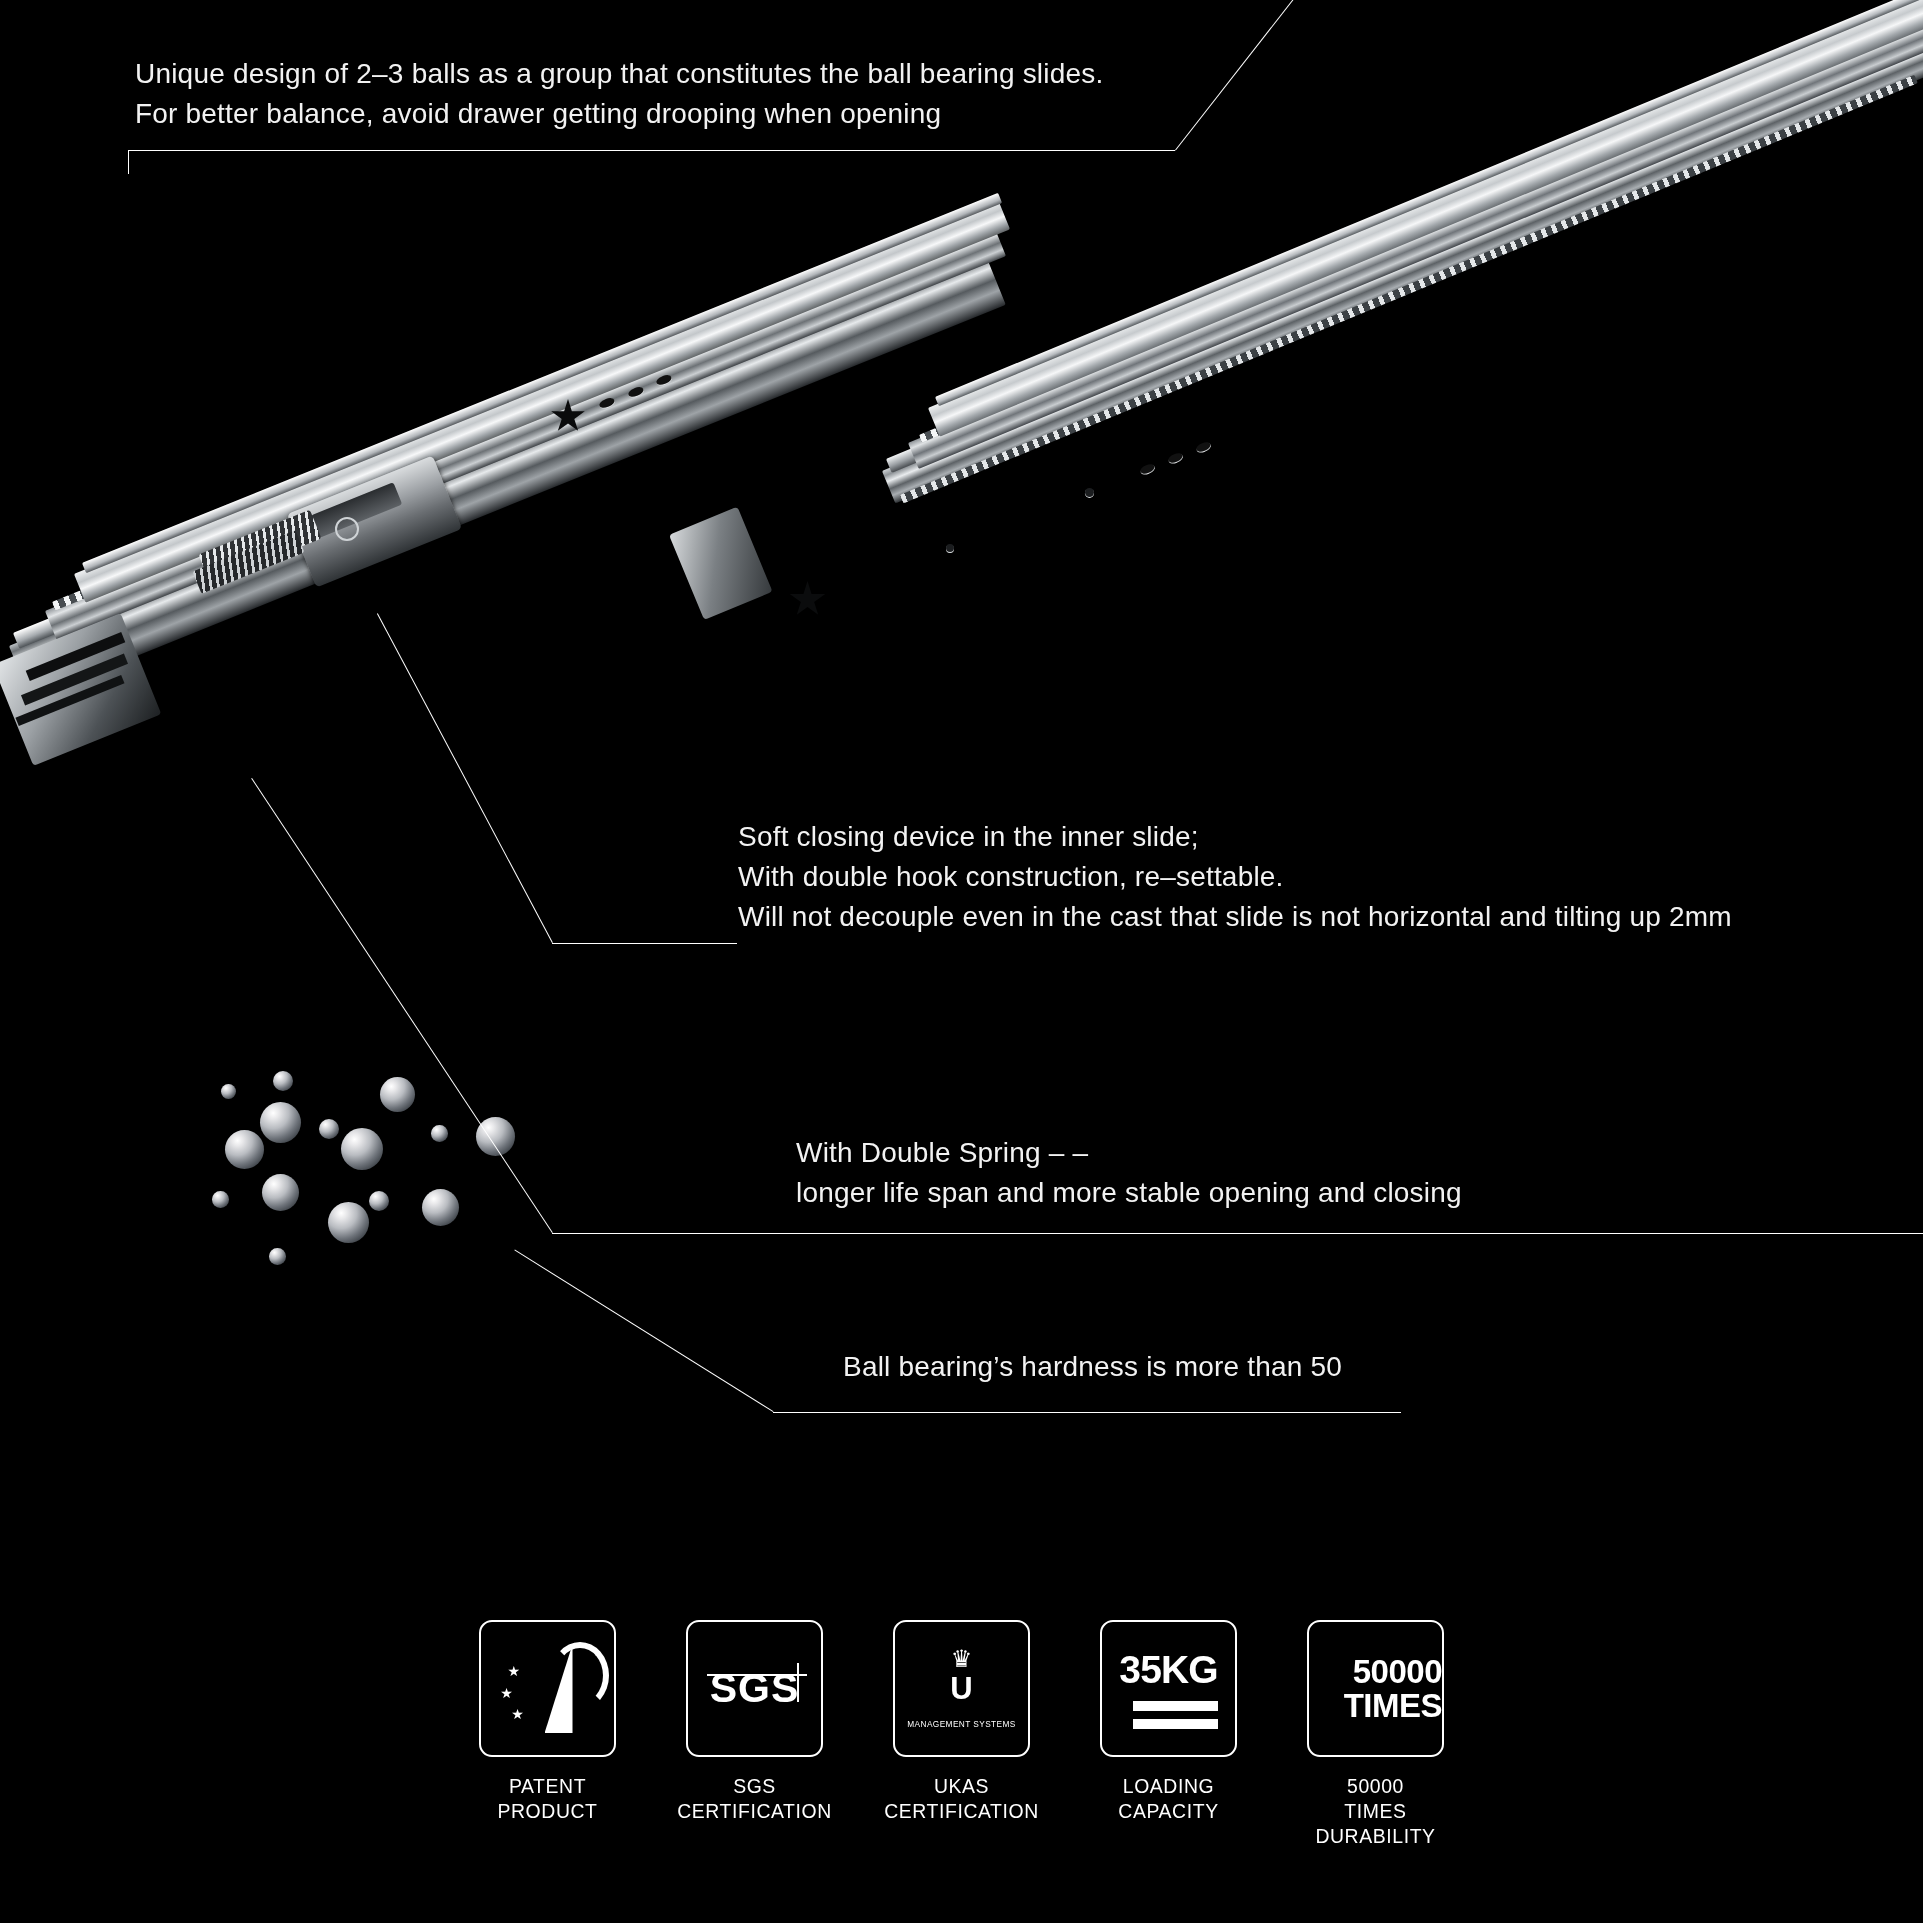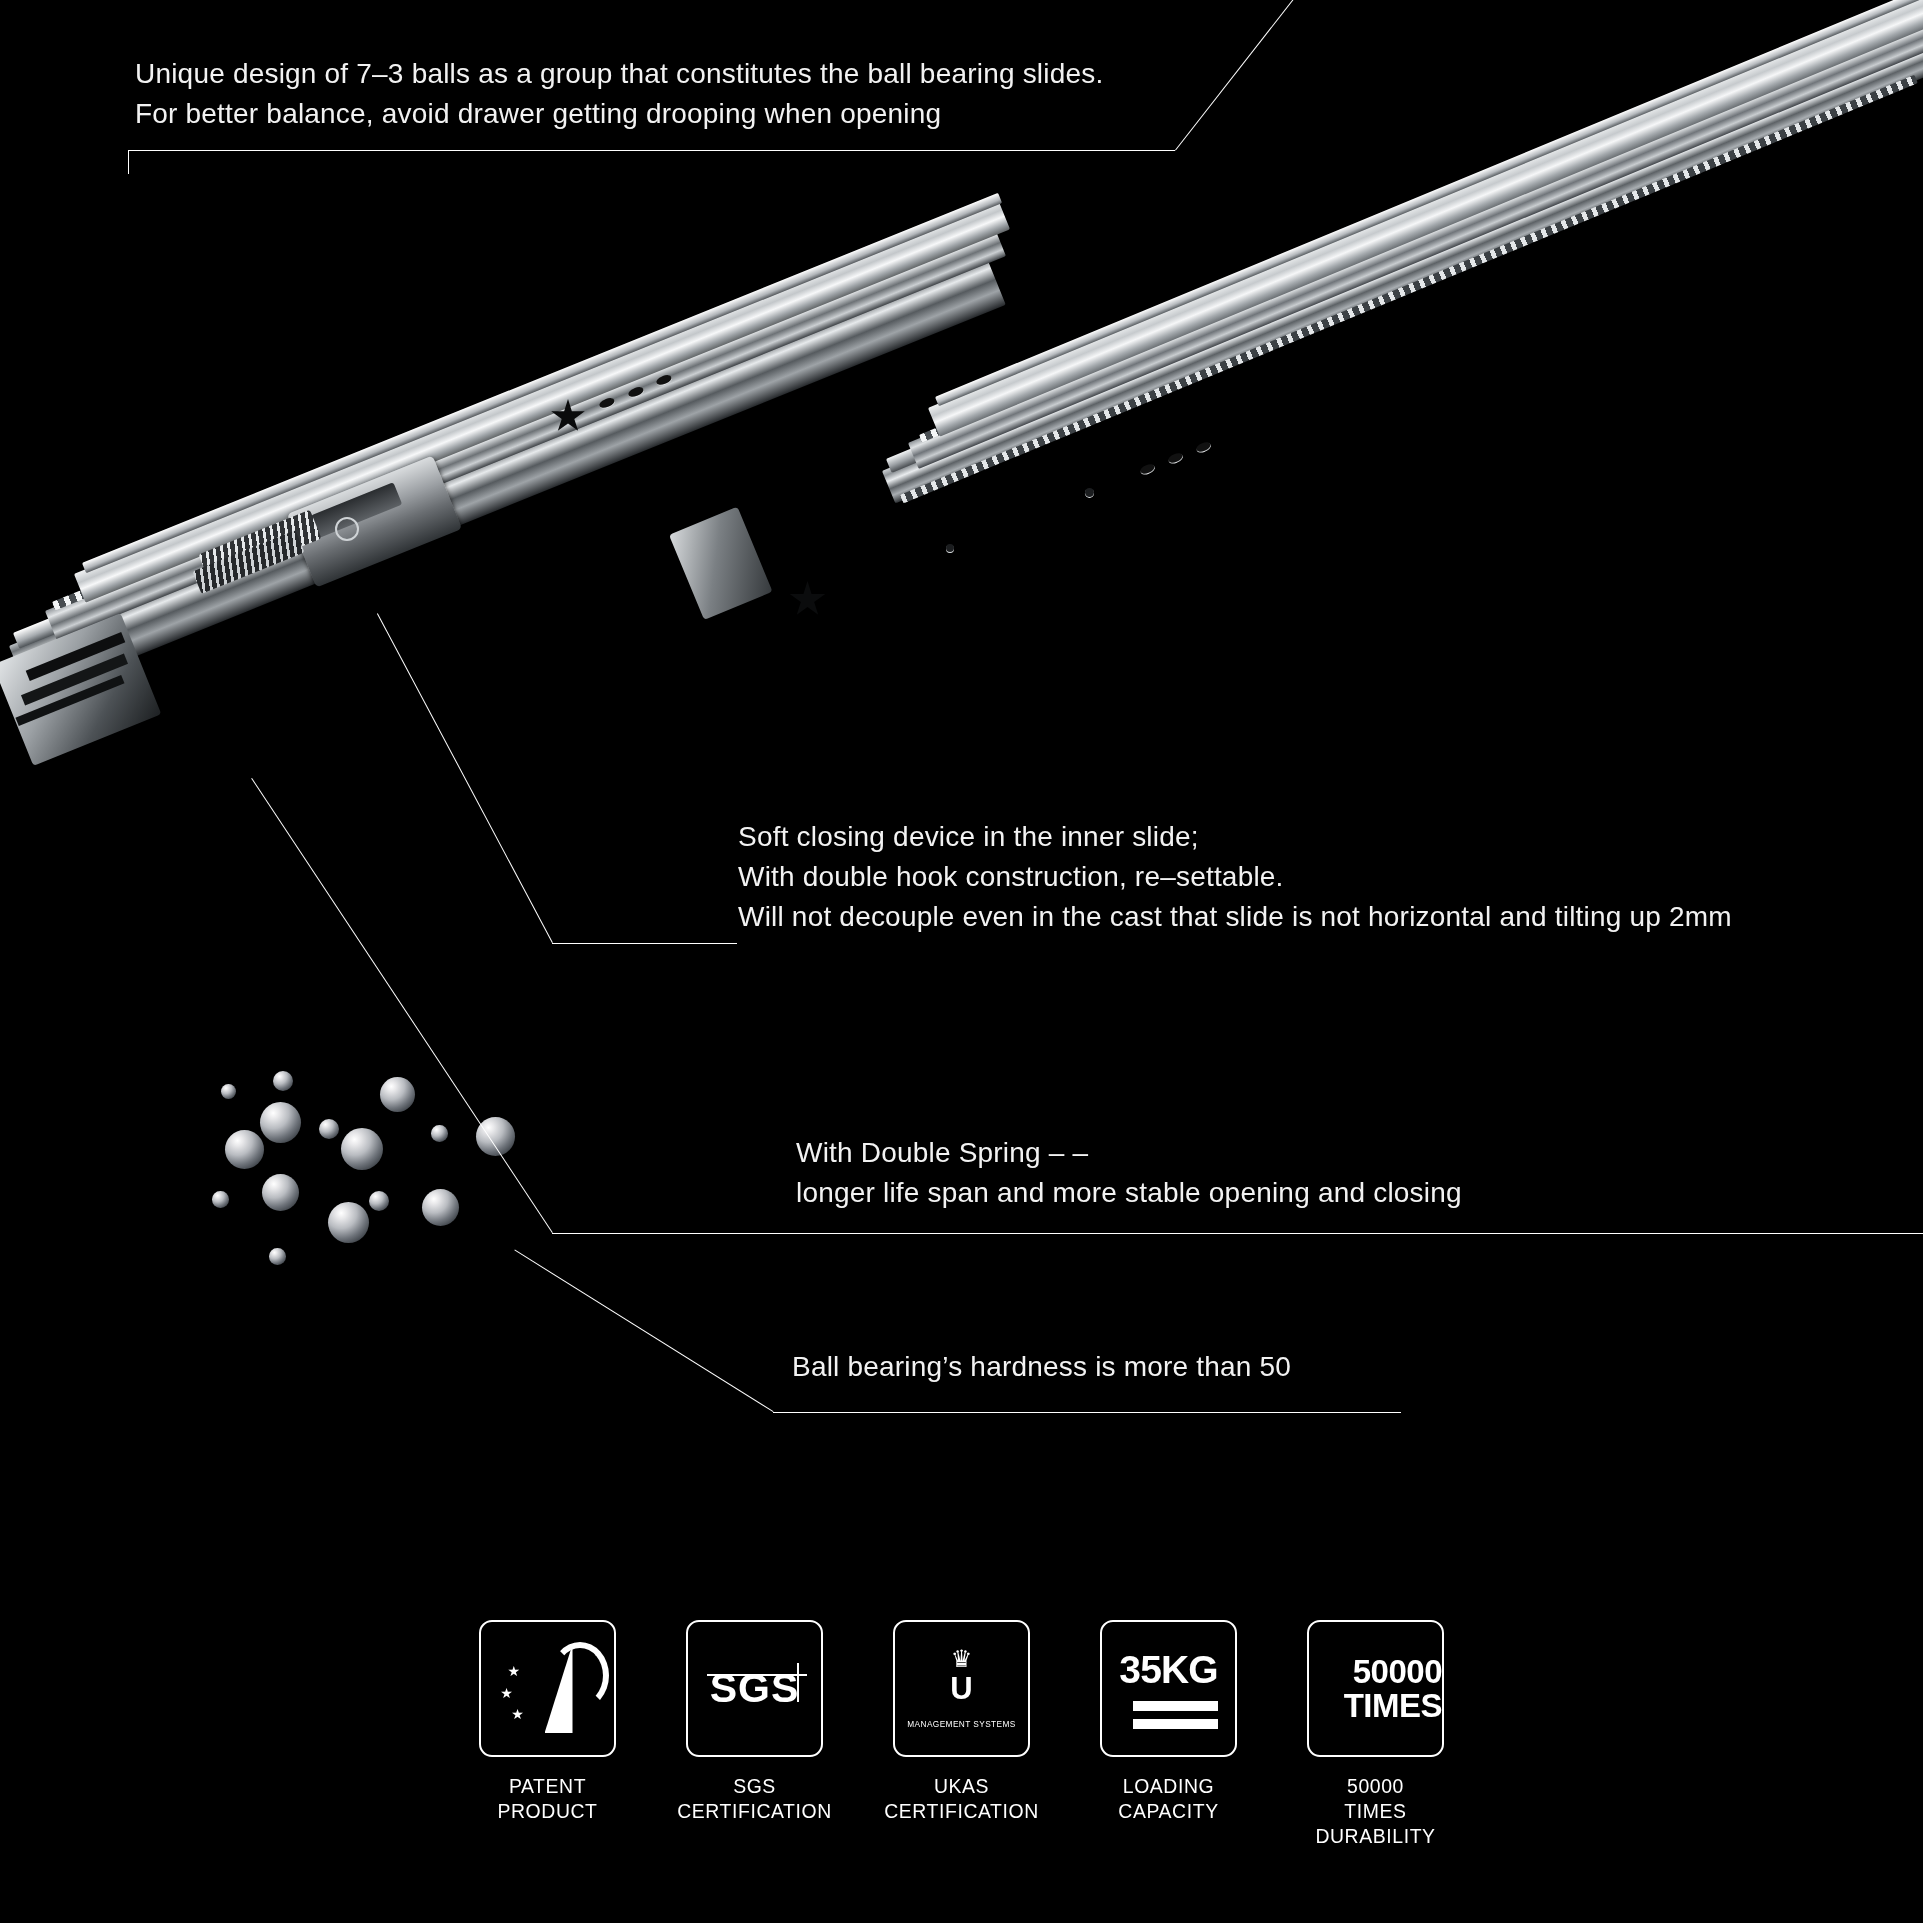--- a/index.html
+++ b/index.html
@@ -11,21 +11,21 @@
     color:#fff;
     -webkit-font-smoothing:antialiased;
   }
   .stage{position:absolute;inset:0;}
 
   
   .callout{position:absolute;color:#f2f2f2;font-size:28px;line-height:1.42;white-space:pre-line;letter-spacing:0.2px;}
   #callout-top{left:135px;top:54px;}
   #callout-soft{left:738px;top:817px;}
   #callout-spring{left:796px;top:1133px;}
-  #callout-hardness{left:792px;top:1347px;}
+  #callout-hardness{left:843px;top:1347px;}
   #callout-material{left:801px;top:1495px;}
 
   
   .leader{position:absolute;background:#ffffff;}
   .leader.h{height:0.9px;}
   .leader.v{width:0.9px;}
   .diag{position:absolute;height:0.9px;background:#fff;transform-origin:0 0;}
 
   
   .rail{position:absolute;transform-origin:50% 50%;}
@@ -183,21 +183,21 @@
 
   <div class="leader h" style="left:552px;top:943px;width:185px;"></div>
   <div class="diag" style="left:552px;top:943px;width:373px;transform:rotate(-118deg);"></div>
 
   <div class="leader h" style="left:552px;top:1233px;width:1440px;transform:translateX(0);"></div>
   <div class="diag" style="left:552px;top:1233px;width:545px;transform:rotate(-123.5deg);"></div>
 
   <div class="leader h" style="left:773px;top:1412px;width:628px;"></div>
   <div class="diag" style="left:773px;top:1412px;width:305px;transform:rotate(-148deg);"></div>
 
-  <div class="callout" id="callout-top">Unique design of 7–3 balls as a group that constitutes the ball bearing slides.
+  <div class="callout" id="callout-top">Unique design of 2–3 balls as a group that constitutes the ball bearing slides.
 For better balance, avoid drawer getting drooping when opening</div>
 
   <div class="callout" id="callout-soft">Soft closing device in the inner slide;
 With double hook construction, re–settable.
 Will not decouple even in the cast that slide is not horizontal and tilting up 2mm</div>
 
   <div class="callout" id="callout-spring">With Double Spring – –
 longer life span and more stable opening and closing</div>
 
   <div class="callout" id="callout-hardness">Ball bearing’s hardness is more than 50</div>

